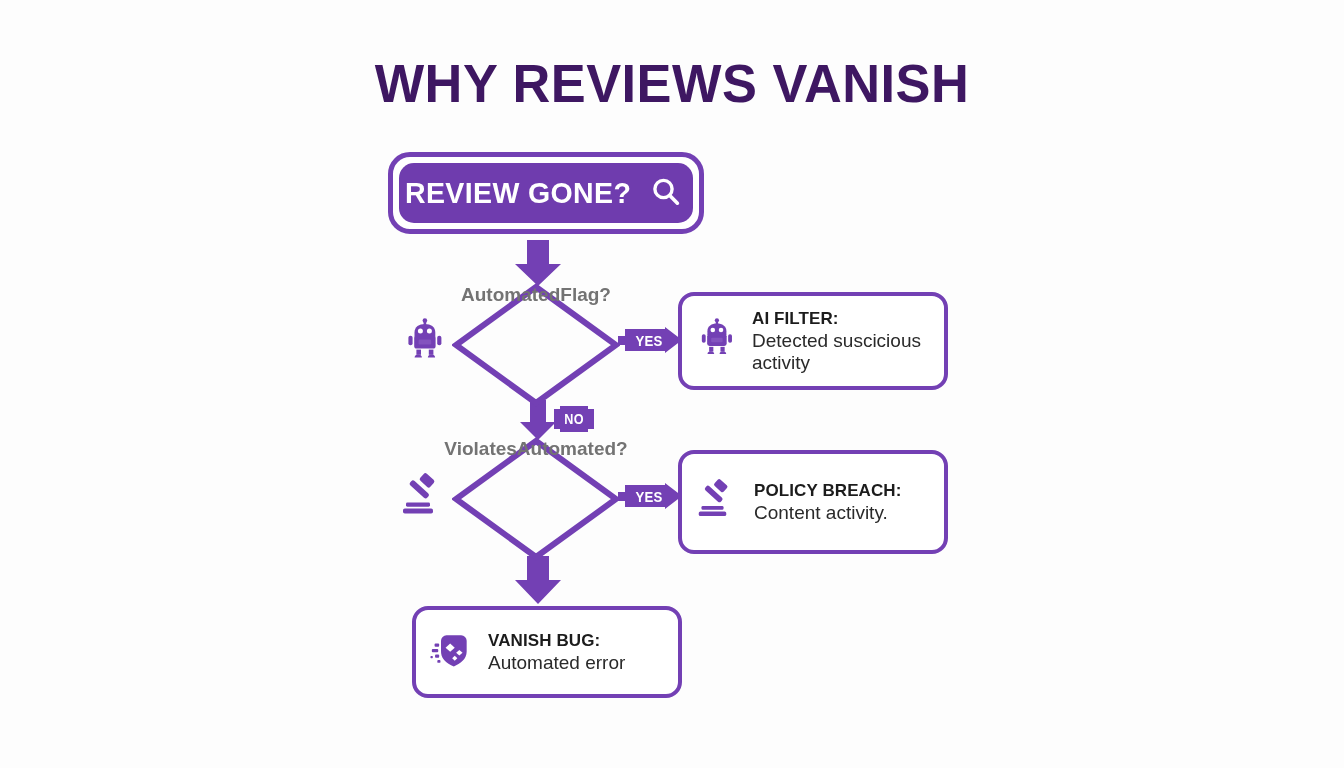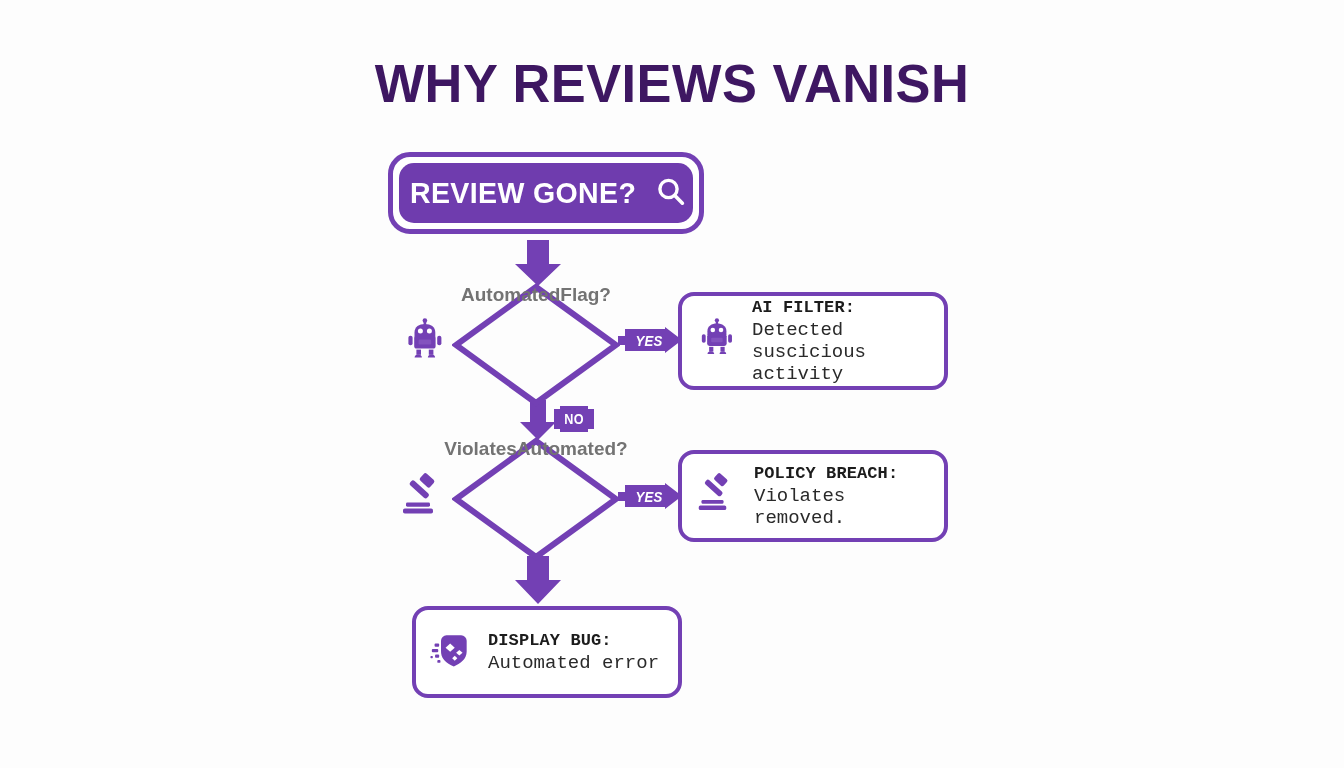--- a/index.html
+++ b/index.html
@@ -52,21 +52,21 @@
     padding: 6px;
   }
   #start-inner {
     width: 100%;
     height: 100%;
     box-sizing: border-box;
     background: #6f3cae;
     border-radius: 15px;
     display: flex;
     align-items: center;
-    justify-content: center;
+    justify-content: flex-start;
     gap: 12px;
   }
   #start-label {
     color: #ffffff;
     font-weight: bold;
     font-size: 30px;
     letter-spacing: 0.4px;
     white-space: nowrap;
     transform: scaleX(0.95);
   }
@@ -101,24 +101,23 @@
   .result-box {
     position: absolute;
     box-sizing: border-box;
     border: 4px solid #7340b4;
     border-radius: 16px;
     background: #ffffff;
     display: flex;
     align-items: center;
     padding: 21px 14px;
     gap: 14px;
-    font-family: Liberation Mono, monospace;
   }
   #box-ai     { left: 678px; top: 292px; width: 270px; height: 98px; }
-  #box-policy { left: 678px; top: 450px; width: 270px; height: 92px; }
+  #box-policy { left: 678px; top: 450px; width: 270px; height: 104px; }
   #box-bug    { left: 412px; top: 606px; width: 270px; height: 92px; }
 
   .box-text {
     display: flex;
     flex-direction: column;
     justify-content: center;
   }
   .box-head {
     font-weight: bold;
     font-size: 17px;
@@ -140,21 +139,20 @@
     height: 46px;
   }
   #icon-robot-side { left: 402px; top: 318px; }
   #icon-gavel-side { left: 400px; top: 472px; }
 
   
   .yes-tag {
     position: absolute;
     width: 58px;
     height: 26px;
-    font-style: italic;
   }
   .yes-tag .tagtext {
     position: absolute;
     left: 0; top: 0;
     width: 48px;
     height: 26px;
     display: flex;
     align-items: center;
     justify-content: center;
     color: #fff;
@@ -344,39 +342,39 @@
         <g fill="#7340b4">
           <rect x="20.5" y="3.5" width="13.5" height="9.5" rx="2.2" transform="rotate(42 27 8)"></rect>
           <rect x="8" y="14" width="23" height="6.2" rx="2.4" transform="rotate(42 19 17)"></rect>
           <rect x="6" y="30.5" width="24" height="4.2" rx="1.4"></rect>
           <rect x="3" y="36.5" width="30" height="5" rx="1.8"></rect>
         </g>
       </svg>
     </span>
     <span class="box-text">
       <span class="box-head">POLICY BREACH:</span>
-      <span class="box-body">Violates removed.</span>
+      <span class="box-body">Content activity.</span>
     </span>
   </div>
 
   <div class="result-box" id="box-bug">
     <span>
       <svg width="44" height="44" viewBox="0 0 48 48">
         <path d="M18 8h16a6 6 0 0 1 6 6v12c0 8-7 13-14 16-4-1.6-8-4-10.6-7.2C12.6 31.6 12 28 12 25V14a6 6 0 0 1 6-6z" fill="#7340b4"></path>
         <polygon points="22,17 27,21.5 22,26 17,21.5" fill="#ffffff"></polygon>
         <polygon points="32,24 35.5,27 32,30 28.5,27" fill="#ffffff"></polygon>
         <rect x="25" y="31" width="4" height="4" transform="rotate(45 27 33)" fill="#ffffff"></rect>
         <g fill="#7340b4">
           <rect x="5" y="17" width="5" height="3.4" rx="1"></rect>
           <rect x="2" y="23" width="7" height="3.4" rx="1"></rect>
           <rect x="5.5" y="29" width="4.5" height="3.4" rx="1"></rect>
           <rect x="8" y="35" width="3.4" height="3" rx="1"></rect>
           <rect x="0.5" y="30.5" width="2.6" height="2.6" rx="0.8"></rect>
         </g>
       </svg>
     </span>
     <span class="box-text">
-      <span class="box-head">DISPLAY BUG:</span>
+      <span class="box-head">VANISH BUG:</span>
       <span class="box-body">Automated error</span>
     </span>
   </div>
 
 </div>
 
 </body></html>

